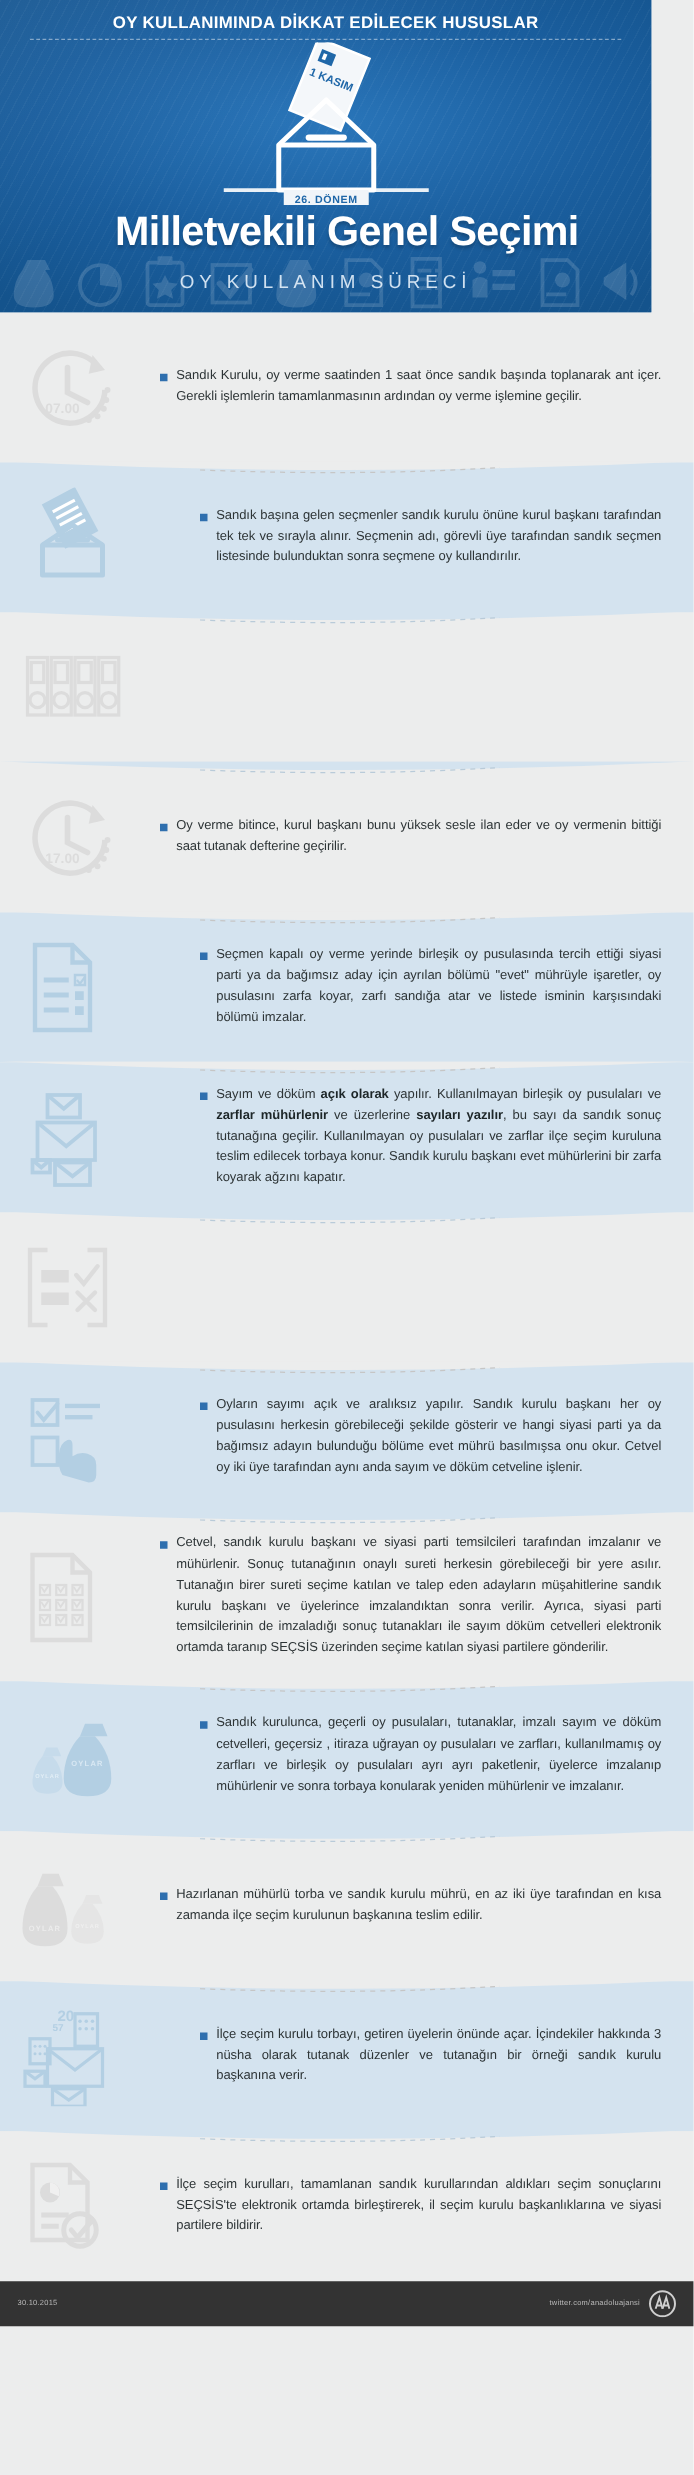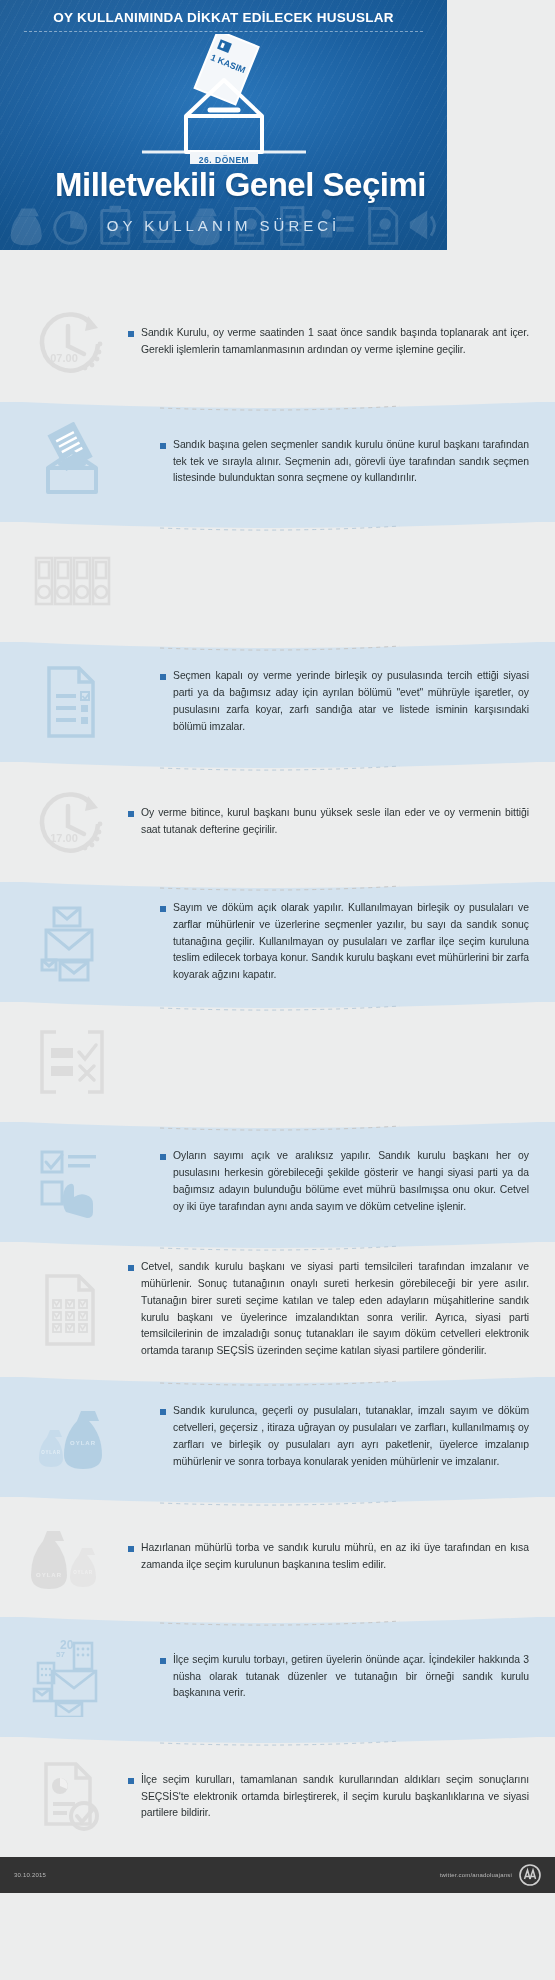--- a/index.html
+++ b/index.html
@@ -15,21 +15,21 @@
     position: relative;
     width: 555px;
     min-height: 1980px;
     overflow: hidden;
     background: #eceded;
   }
 
   
   .header {
     position: relative;
-    width: 447px;
+    width: 521px;
     height: 250px;
     background: #1f67a8;
     background-image:
       linear-gradient(155deg, rgba(255,255,255,0.05) 0%, rgba(255,255,255,0) 45%),
       repeating-linear-gradient(118deg,
         rgba(255,255,255,0.035) 0px,
         rgba(255,255,255,0.035) 1px,
         rgba(255,255,255,0) 1px,
         rgba(255,255,255,0) 7px),
       radial-gradient(ellipse 80% 70% at 50% 40%, #2a76ba 0%, #1a5e9e 55%, #14538c 100%);
@@ -88,21 +88,21 @@
     opacity: 0.14;
     display: flex;
     align-items: flex-end;
     justify-content: space-between;
     padding: 0 4px;
     pointer-events: none;
   }
   .header-iconstrip svg { display: block; }
 
   
-  .sections { position: relative; margin-top: 32px; }
+  .sections { position: relative; }
 
   .section {
     position: relative;
     display: flex;
     align-items: center;
     padding: 17px 22px 17px 16px;
     min-height: 92px;
   }
   .section.light { background: #eceded; }
   .section.blue  { background: #d4e3ef; gap: 32px; }
@@ -116,21 +116,21 @@
     overflow: hidden;
   }
   .section .seam svg { display: block; width: 100%; height: 14px; }
 
   .sec-icon {
     flex: 0 0 112px;
     width: 112px;
     height: 86px;
     display: flex;
     align-items: center;
-    justify-content: center;
+    justify-content: flex-start;
   }
   .sec-icon svg { display: block; }
 
   .sec-body {
     flex: 1 1 auto;
     display: flex;
     align-items: flex-start;
     gap: 7px;
     padding-right: 4px;
   }
@@ -144,21 +144,21 @@
   }
 
   .sec-text {
     flex: 1 1 auto;
     font-size: 10.4px;
     line-height: 1.62;
     color: #2d3436;
     text-align: justify;
     letter-spacing: -0.05px;
   }
-  .sec-text b { font-weight: normal; color: #1d2628; }
+  .sec-text b { font-weight: bold; color: #1d2628; }
 
   
   .footer {
     position: relative;
     height: 36px;
     background: #333333;
     display: flex;
     align-items: center;
     justify-content: space-between;
     padding: 0 14px;
@@ -338,20 +338,46 @@
             <rect x="66" y="10" width="10" height="16"></rect>
             <circle cx="14" cy="40" r="6"></circle>
             <circle cx="33" cy="40" r="6"></circle>
             <circle cx="52" cy="40" r="6"></circle>
             <circle cx="71" cy="40" r="6"></circle>
           </g>
         </svg>
       </div>
     </div>
 
+    <div class="section light">
+      <div class="seam">
+        <svg viewBox="0 0 555 14" preserveAspectRatio="none">
+          <path d="M0 0 Q277 14 555 0 L555 0 L0 0 Z" fill="#d4e3ef"></path>
+          <path d="M160 7 Q290 12 400 5" fill="none" stroke="#b9cbd9" stroke-width="1" stroke-dasharray="4 4"></path>
+        </svg>
+      </div>
+      <div class="sec-icon">
+        <svg width="84" height="80" viewBox="0 0 84 80" aria-hidden="true">
+          <path d="M64 26 A28 28 0 1 0 68 42" fill="none" stroke="#dcdcdc" stroke-width="4.5"></path>
+          <path d="M58 14 L68 26 L55 29 Z" fill="#dcdcdc"></path>
+          <path d="M38 24 L38 44 L54 52" fill="none" stroke="#dcdcdc" stroke-width="4.5" stroke-linecap="round"></path>
+          <circle cx="69" cy="50" r="2.4" fill="#dcdcdc"></circle>
+            <circle cx="67" cy="57" r="2.4" fill="#dcdcdc"></circle>
+          <circle cx="62" cy="63" r="2.4" fill="#dcdcdc"></circle>
+            <circle cx="55" cy="66" r="2.4" fill="#dcdcdc"></circle>
+          <circle cx="70" cy="42" r="2.4" fill="#dcdcdc"></circle>
+          <text x="34" y="60" fill="#dcdcdc" font-family="'Liberation Sans',sans-serif" font-size="11" font-weight="bold" text-anchor="middle">17.00</text>
+        </svg>
+      </div>
+      <div class="sec-body">
+        <span class="bullet"></span>
+        <div class="sec-text">Oy verme bitince, kurul başkanı bunu yüksek sesle ilan eder ve oy vermenin bittiği saat tutanak defterine geçirilir.</div>
+      </div>
+    </div>
+
     <div class="section blue">
       <div class="seam">
         <svg viewBox="0 0 555 14" preserveAspectRatio="none">
           <path d="M0 0 Q277 14 555 0 L555 0 L0 0 Z" fill="#eceded"></path>
           <path d="M160 7 Q290 12 400 5" fill="none" stroke="#c6c6c6" stroke-width="1" stroke-dasharray="4 4"></path>
         </svg>
       </div>
       <div class="sec-icon">
         <svg width="70" height="80" viewBox="0 0 70 80" aria-hidden="true">
           <path d="M12 6 h30 l14 14 v54 h-44 z" fill="none" stroke="#b3cfe3" stroke-width="3.5"></path>
@@ -361,46 +387,20 @@
           <rect x="19" y="56" width="20" height="4" fill="#b3cfe3"></rect>
           <rect x="44" y="30" width="8" height="8" fill="none" stroke="#b3cfe3" stroke-width="2"></rect>
           <path d="M45.5 34 l2.5 3 l4 -5.5" fill="none" stroke="#b3cfe3" stroke-width="1.8"></path>
           <rect x="44" y="43" width="7" height="7" fill="#b3cfe3"></rect>
           <rect x="44" y="55" width="7" height="7" fill="#b3cfe3"></rect>
         </svg>
       </div>
       <div class="sec-body">
         <span class="bullet"></span>
         <div class="sec-text">Seçmen kapalı oy verme yerinde birleşik oy pusulasında tercih ettiği siyasi parti ya da bağımsız aday için ayrılan bölümü "evet" mührüyle işaretler, oy pusulasını zarfa koyar, zarfı sandığa atar ve listede isminin karşısındaki bölümü imzalar.</div>
-      </div>
-    </div>
-
-    <div class="section light">
-      <div class="seam">
-        <svg viewBox="0 0 555 14" preserveAspectRatio="none">
-          <path d="M0 0 Q277 14 555 0 L555 0 L0 0 Z" fill="#d4e3ef"></path>
-          <path d="M160 7 Q290 12 400 5" fill="none" stroke="#b9cbd9" stroke-width="1" stroke-dasharray="4 4"></path>
-        </svg>
-      </div>
-      <div class="sec-icon">
-        <svg width="84" height="80" viewBox="0 0 84 80" aria-hidden="true">
-          <path d="M64 26 A28 28 0 1 0 68 42" fill="none" stroke="#dcdcdc" stroke-width="4.5"></path>
-          <path d="M58 14 L68 26 L55 29 Z" fill="#dcdcdc"></path>
-          <path d="M38 24 L38 44 L54 52" fill="none" stroke="#dcdcdc" stroke-width="4.5" stroke-linecap="round"></path>
-          <circle cx="69" cy="50" r="2.4" fill="#dcdcdc"></circle>
-            <circle cx="67" cy="57" r="2.4" fill="#dcdcdc"></circle>
-          <circle cx="62" cy="63" r="2.4" fill="#dcdcdc"></circle>
-            <circle cx="55" cy="66" r="2.4" fill="#dcdcdc"></circle>
-          <circle cx="70" cy="42" r="2.4" fill="#dcdcdc"></circle>
-          <text x="34" y="60" fill="#dcdcdc" font-family="'Liberation Sans',sans-serif" font-size="11" font-weight="bold" text-anchor="middle">17.00</text>
-        </svg>
-      </div>
-      <div class="sec-body">
-        <span class="bullet"></span>
-        <div class="sec-text">Oy verme bitince, kurul başkanı bunu yüksek sesle ilan eder ve oy vermenin bittiği saat tutanak defterine geçirilir.</div>
       </div>
     </div>
 
     <div class="section blue">
       <div class="seam">
         <svg viewBox="0 0 555 14" preserveAspectRatio="none">
           <path d="M0 0 Q277 14 555 0 L555 0 L0 0 Z" fill="#eceded"></path>
           <path d="M160 7 Q290 12 400 5" fill="none" stroke="#c6c6c6" stroke-width="1" stroke-dasharray="4 4"></path>
         </svg>
       </div>
@@ -413,21 +413,21 @@
             <path d="M14 28 l23 19 l23 -19"></path>
             <rect x="10" y="58" width="14" height="10"></rect>
             <path d="M10 58 l7 6 l7 -6"></path>
             <rect x="28" y="60" width="28" height="18"></rect>
             <path d="M28 60 l14 11 l14 -11"></path>
           </g>
         </svg>
       </div>
       <div class="sec-body">
         <span class="bullet"></span>
-        <div class="sec-text">Sayım ve döküm <b>açık olarak</b> yapılır. Kullanılmayan birleşik oy pusulaları ve <b>zarflar mühürlenir</b> ve üzerlerine <b>seçmenler yazılır</b>, bu sayı da sandık sonuç tutanağına geçilir. Kullanılmayan oy pusulaları ve zarflar ilçe seçim kuruluna teslim edilecek torbaya konur. Sandık kurulu başkanı evet mühürlerini bir zarfa koyarak ağzını kapatır.</div>
+        <div class="sec-text">Sayım ve döküm <b>açık olarak</b> yapılır. Kullanılmayan birleşik oy pusulaları ve <b>zarflar mühürlenir</b> ve üzerlerine <b>sayıları yazılır</b>, bu sayı da sandık sonuç tutanağına geçilir. Kullanılmayan oy pusulaları ve zarflar ilçe seçim kuruluna teslim edilecek torbaya konur. Sandık kurulu başkanı evet mühürlerini bir zarfa koyarak ağzını kapatır.</div>
       </div>
     </div>
 
     <div class="section light">
       <div class="seam">
         <svg viewBox="0 0 555 14" preserveAspectRatio="none">
           <path d="M0 0 Q277 14 555 0 L555 0 L0 0 Z" fill="#d4e3ef"></path>
           <path d="M160 7 Q290 12 400 5" fill="none" stroke="#b9cbd9" stroke-width="1" stroke-dasharray="4 4"></path>
         </svg>
       </div>

